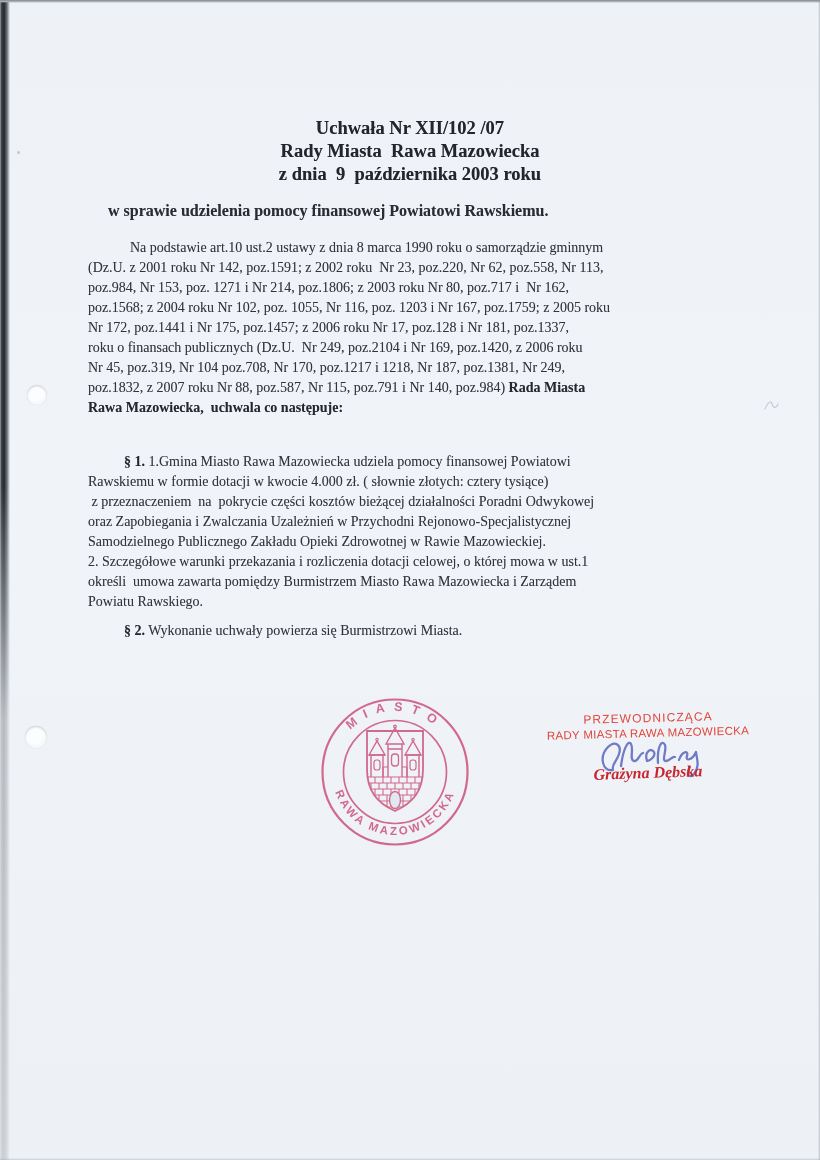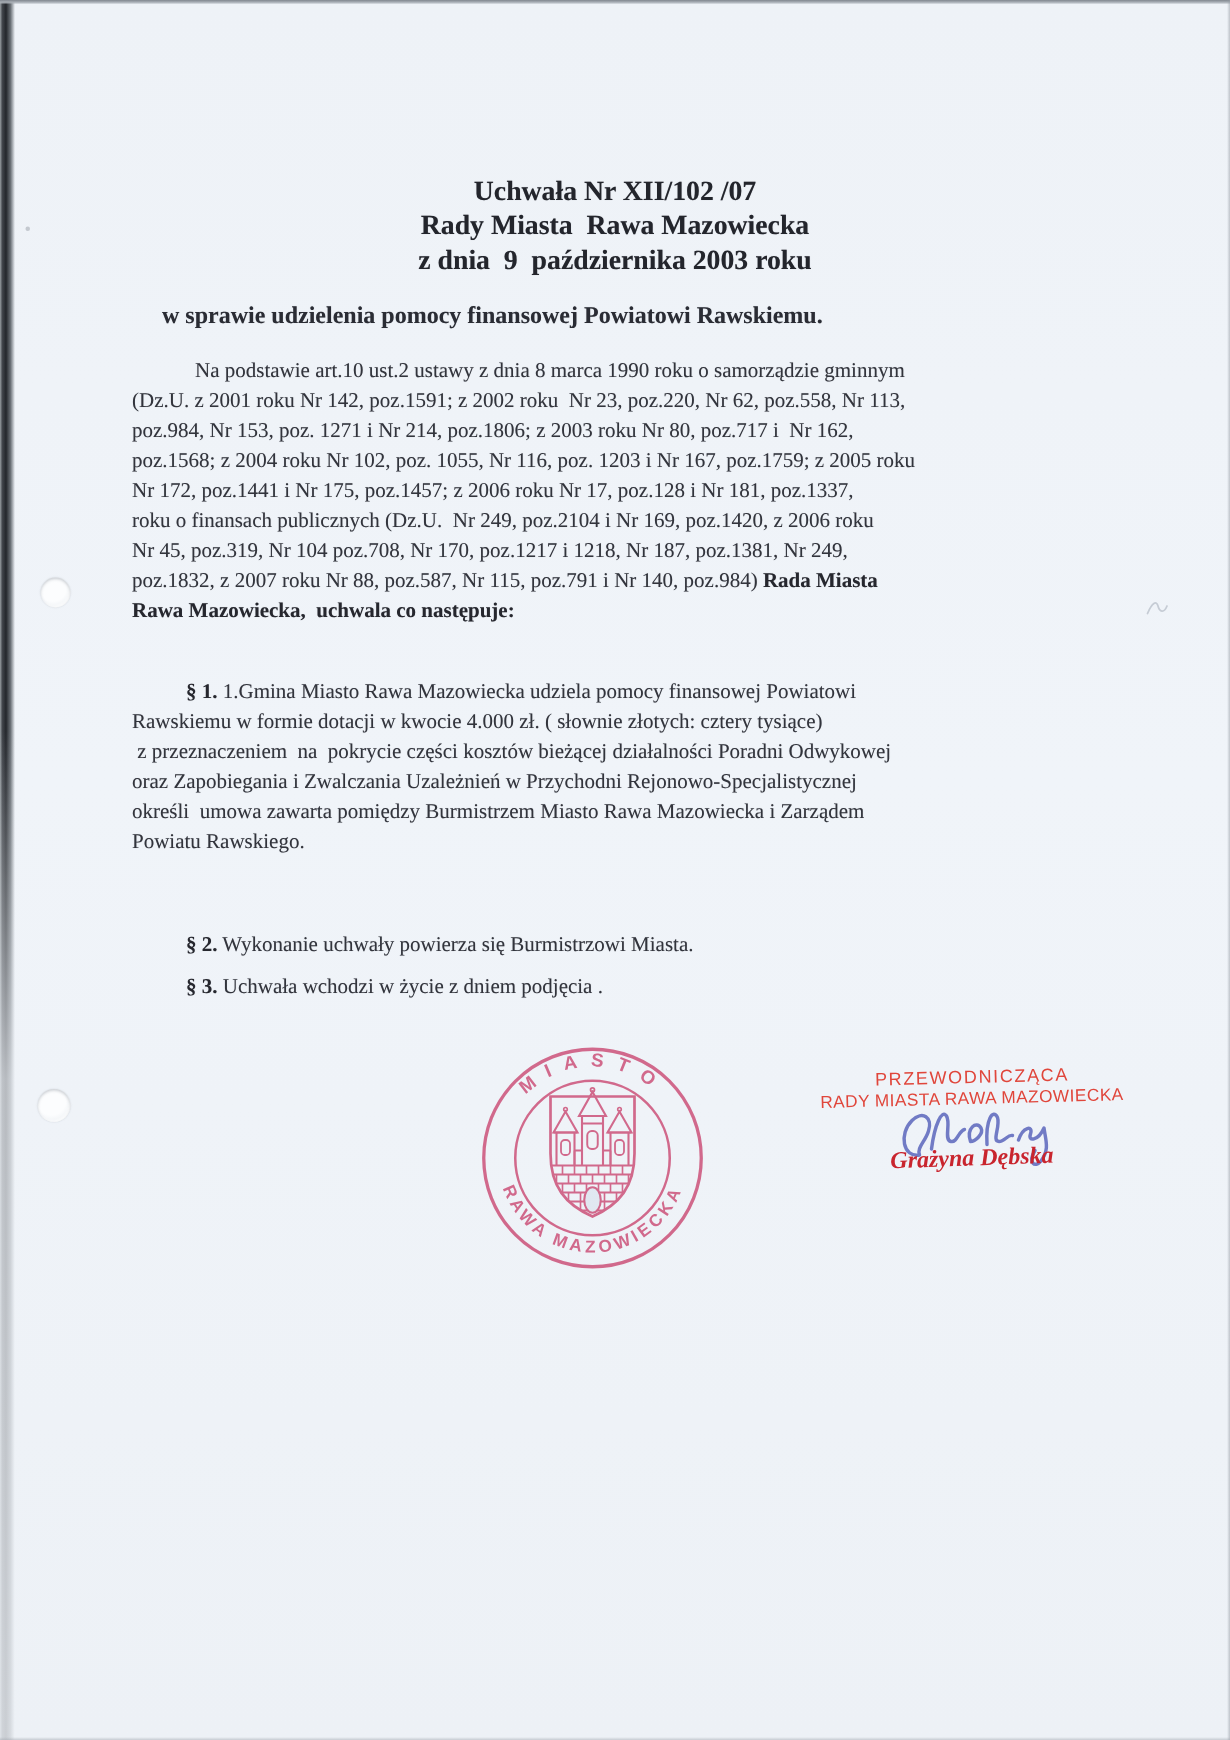--- a/index.html
+++ b/index.html
@@ -129,31 +129,30 @@
     <div class="ln">Nr 45, poz.319, Nr 104 poz.708, Nr 170, poz.1217 i 1218, Nr 187, poz.1381, Nr 249,</div>
     <div class="ln"><span>poz.1832, z 2007 roku Nr 88, poz.587, Nr 115, poz.791 i Nr 140, poz.984) </span><span class="b">Rada Miasta</span></div>
     <div class="ln"><span class="b">Rawa Mazowiecka,  uchwala co następuje:</span></div>
   </div>
 
   <div class="para sec1">
     <div class="ln ind36"><span class="b">§ 1.</span><span> 1.Gmina Miasto Rawa Mazowiecka udziela pomocy finansowej Powiatowi</span></div>
     <div class="ln">Rawskiemu w formie dotacji w kwocie 4.000 zł. ( słownie złotych: cztery tysiące)</div>
     <div class="ln"> z przeznaczeniem  na  pokrycie części kosztów bieżącej działalności Poradni Odwykowej</div>
     <div class="ln">oraz Zapobiegania i Zwalczania Uzależnień w Przychodni Rejonowo-Specjalistycznej</div>
+    <div class="ln">Samodzielnego Publicznego Zakładu Opieki Zdrowotnej w Rawie Mazowieckiej.</div>
+    <div class="ln">2. Szczegółowe warunki przekazania i rozliczenia dotacji celowej, o której mowa w ust.1</div>
     <div class="ln">określi  umowa zawarta pomiędzy Burmistrzem Miasto Rawa Mazowiecka i Zarządem</div>
     <div class="ln">Powiatu Rawskiego.</div>
   </div>
 
   <div class="para sec2">
     <div class="ln ind36"><span class="b">§ 2.</span><span> Wykonanie uchwały powierza się Burmistrzowi Miasta.</span></div>
   </div>
 
-  <div class="para sec3">
-    <div class="ln ind36"><span class="b">§ 3.</span><span> Uchwała wchodzi w życie z dniem podjęcia .</span></div>
-  </div>
 
   <div class="stamp">
     <svg width="156" height="150" viewBox="0 0 156 150">
       <defs>
         <path id="arcTop" d="M 17,75 A 61,61 0 0 1 139,75"></path>
         <path id="arcBottom" d="M 15,75 A 63,63 0 0 0 141,75"></path>
         <clipPath id="shieldClip">
           <path d="M 50,34 H 106 V 72 C 106,94 96,106 78,114 C 60,106 50,94 50,72 Z"></path>
         </clipPath>
       </defs>

